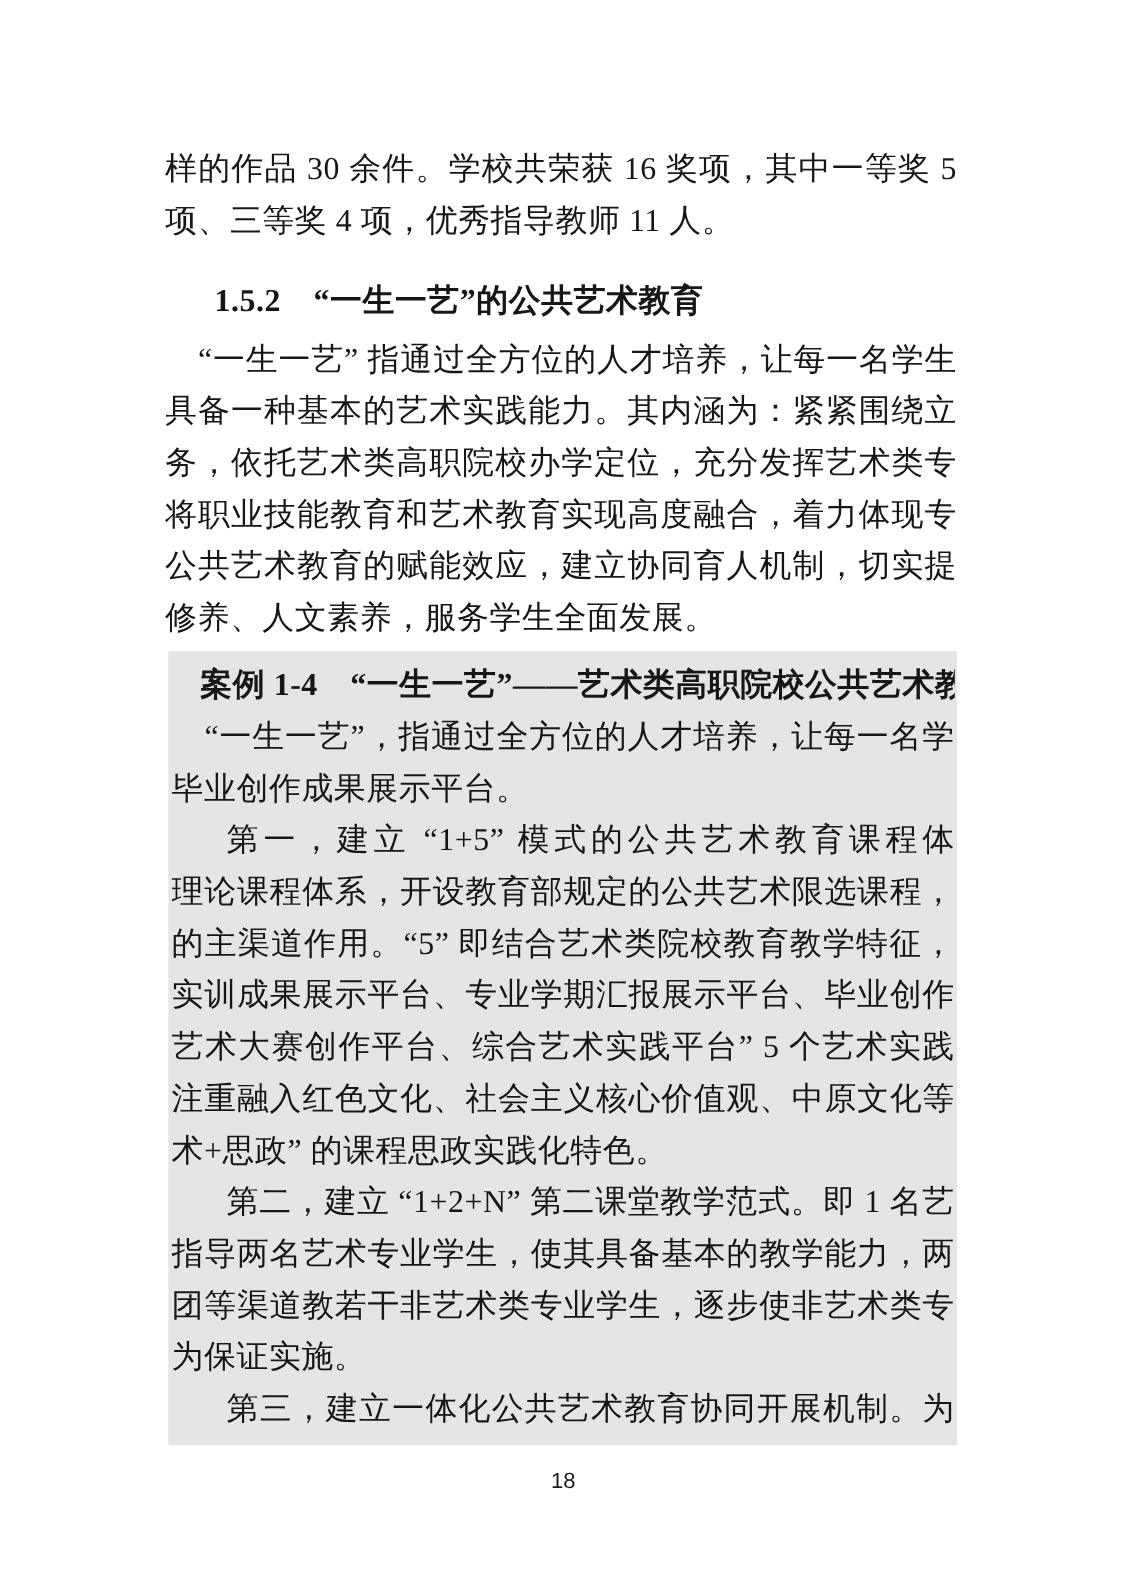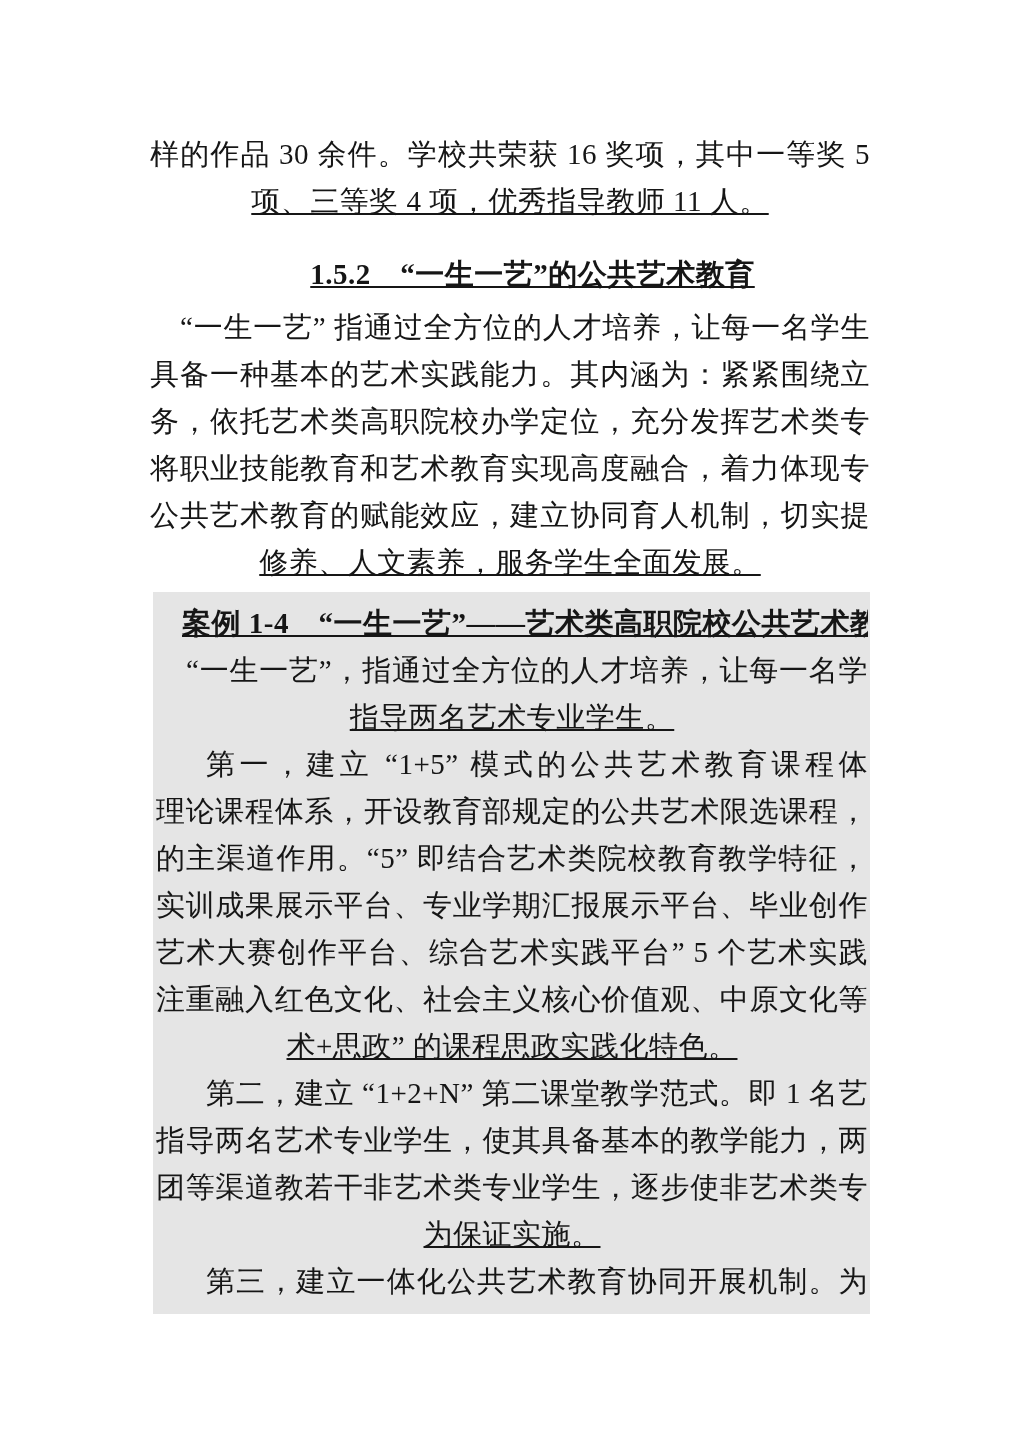--- a/index.html
+++ b/index.html
@@ -28,21 +28,21 @@
     white-space: nowrap;
   }
   
   .full {
     text-align: justify;
     text-align-last: justify;
     text-justify: inter-character;
     white-space: normal;
   }
   
-  .end { text-align: center; text-decoration: underline; }
+  .end { text-align: left; }
   
   .ind-q { text-indent: 30px; }  
   .ind-2 { text-indent: 50px; }  
   .sec-heading {
     font-weight: 700;
     text-indent: 45px;
     margin-top: 26px;
     margin-bottom: 6px;
   }
   .case-box {
@@ -81,30 +81,33 @@
     <div class="line full ind-q">“一生一艺” 指通过全方位的人才培养，让每一名学生在校期间</div>
     <div class="line full">具备一种基本的艺术实践能力。其内涵为：紧紧围绕立德树人根本任</div>
     <div class="line full">务，依托艺术类高职院校办学定位，充分发挥艺术类专业集群优势，</div>
     <div class="line full">将职业技能教育和艺术教育实现高度融合，着力体现专业艺术教育对</div>
     <div class="line full">公共艺术教育的赋能效应，建立协同育人机制，切实提高学生的艺术</div>
     <div class="line end">修养、人文素养，服务学生全面发展。</div>
 
     <div class="case-box">
       <div class="line case-heading end">案例 1-4　“一生一艺”——艺术类高职院校公共艺术教育创新</div>
       <div class="line full ind-q">“一生一艺”，指通过全方位的人才培养，让每一名学生在校期</div>
-      <div class="line end">指导两名艺术专业学生。</div>
+      <div class="line end">毕业创作成果展示平台。</div>
       <div class="line full ind-2">第一，建立 “1+5” 模式的公共艺术教育课程体系。“1” 即 1 个</div>
       <div class="line full">理论课程体系，开设教育部规定的公共艺术限选课程，发挥第一课堂</div>
       <div class="line full">的主渠道作用。“5” 即结合艺术类院校教育教学特征，构建 “课程</div>
       <div class="line full">实训成果展示平台、专业学期汇报展示平台、毕业创作成果展示平台、</div>
       <div class="line full">艺术大赛创作平台、综合艺术实践平台” 5 个艺术实践平台。同时，</div>
       <div class="line full">注重融入红色文化、社会主义核心价值观、中原文化等基因，形成 “艺</div>
       <div class="line end">术+思政” 的课程思政实践化特色。</div>
       <div class="line full ind-2">第二，建立 “1+2+N” 第二课堂教学范式。即 1 名艺术专业教师</div>
       <div class="line full">指导两名艺术专业学生，使其具备基本的教学能力，两名学生通过社</div>
       <div class="line full">团等渠道教若干非艺术类专业学生，逐步使非艺术类专业学生具备一</div>
       <div class="line end">为保证实施。</div>
       <div class="line full ind-2">第三，建立一体化公共艺术教育协同开展机制。为保证实施，学</div>
     </div>
 
   </div>
 
+  <div class="footer">
+    <span class="page-number">18</span>
+  </div>
 </div>
 
 </body></html>

